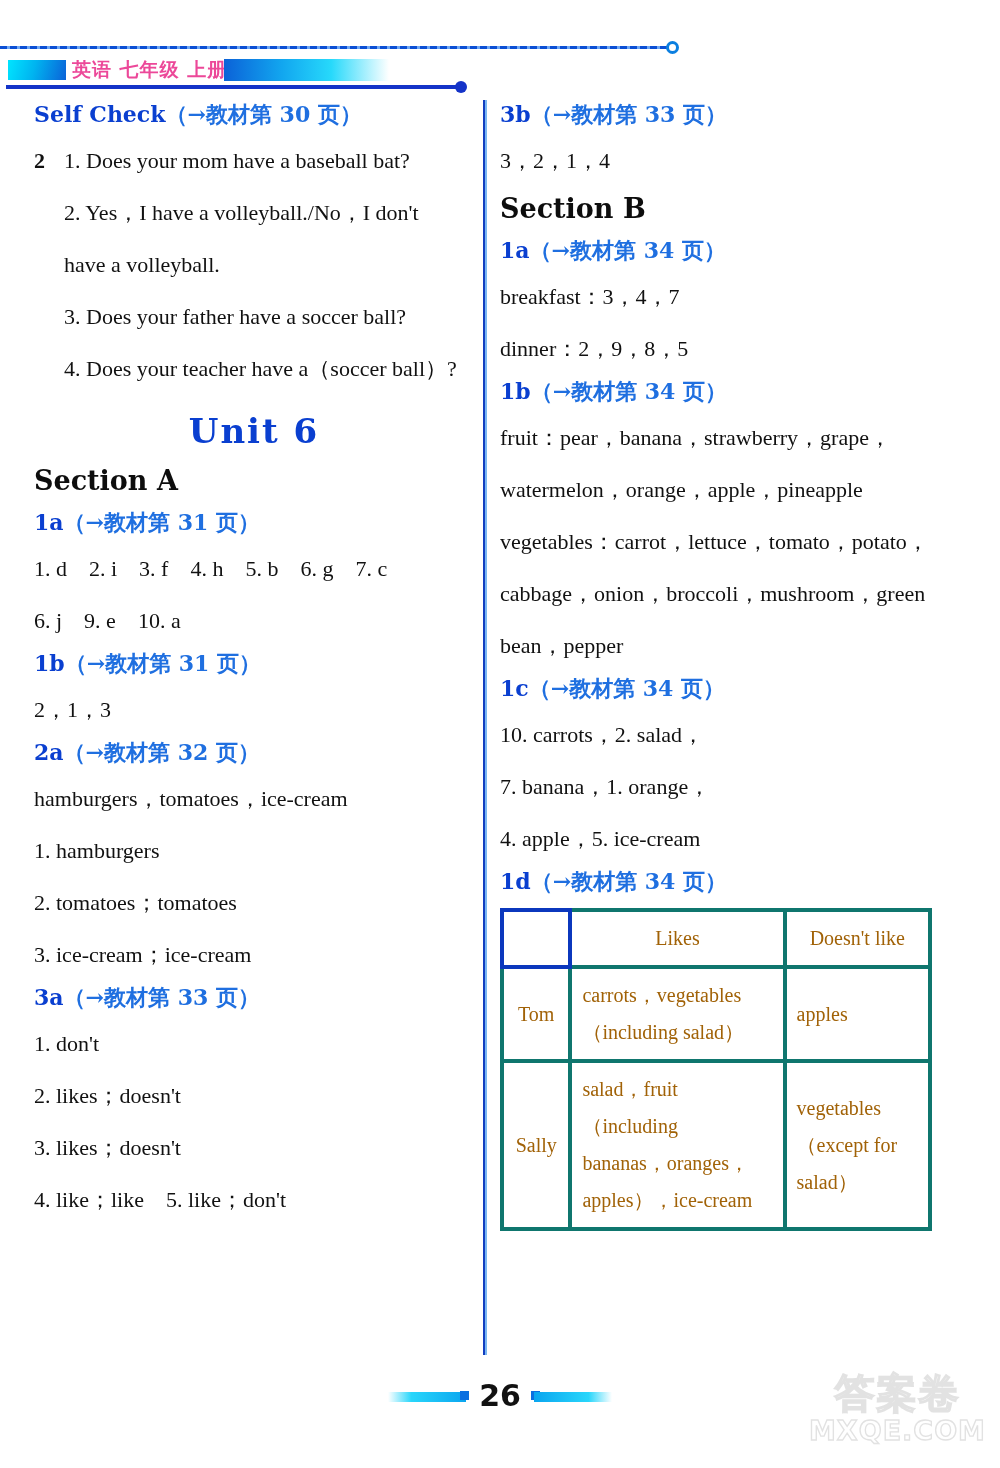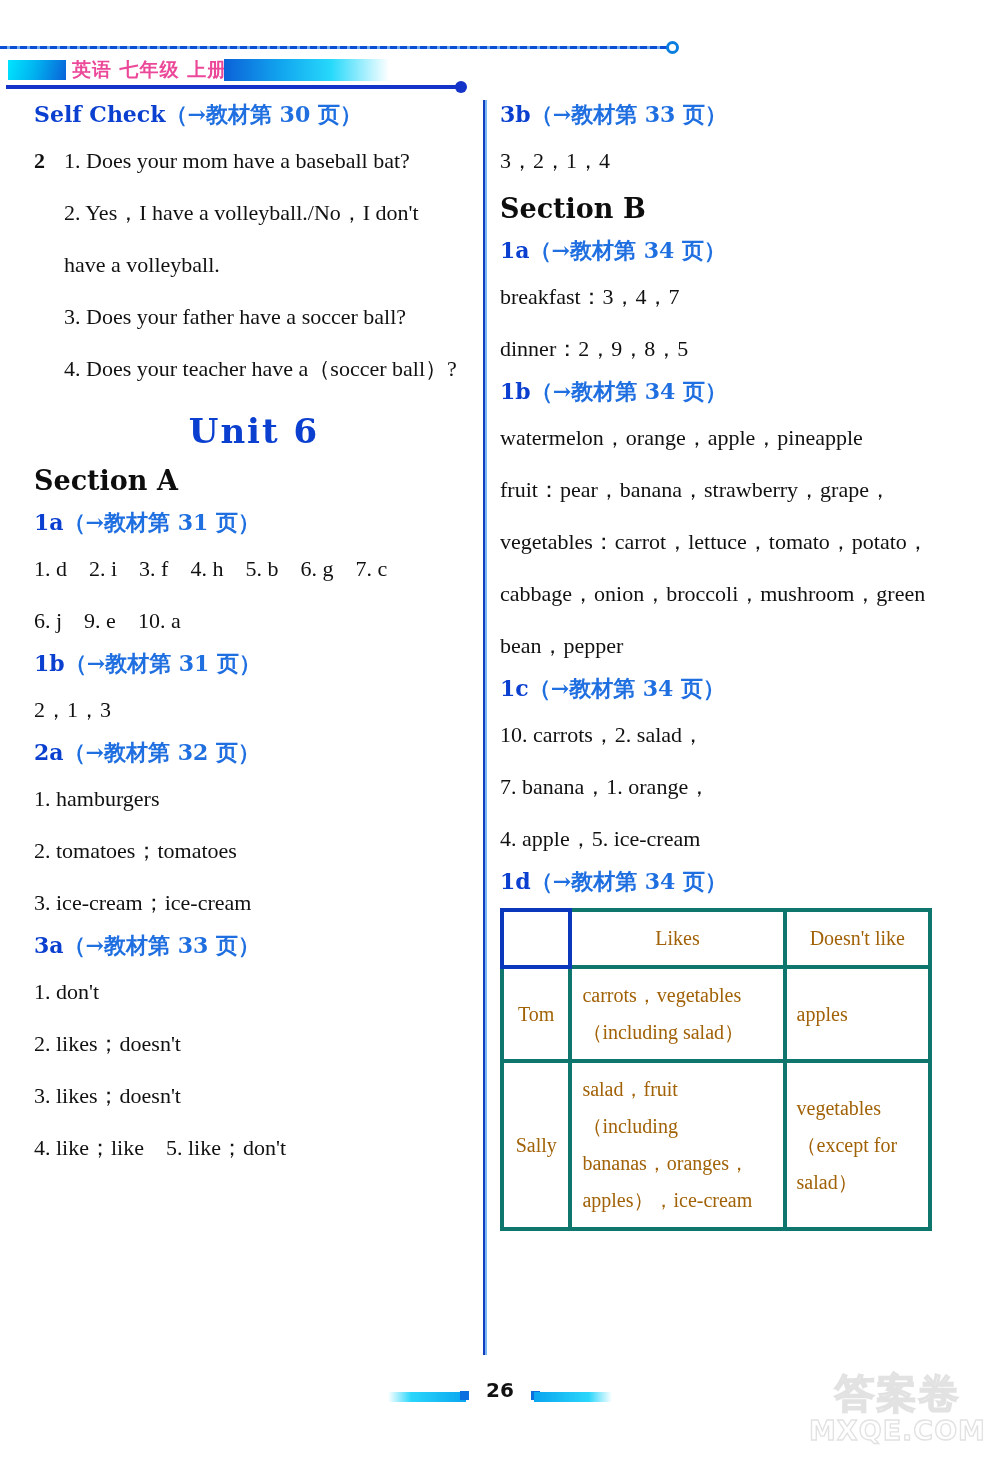--- a/index.html
+++ b/index.html
@@ -96,21 +96,21 @@
   .tbl .c-likes{width:225px;}
   .tbl .c-dis{width:135px;}
   .tbl .hd{text-align:center;}
   .tbl .hd-left{text-align:center;}
 
   
   .footer{position:absolute;left:0;top:1378px;width:1000px;height:60px;}
   .pg{
     position:absolute;left:470px;top:0;width:60px;text-align:center;
     font-family:"DejaVu Sans","Liberation Sans",sans-serif;
-    font-weight:bold;font-size:20px;color:#111;
+    font-weight:bold;font-size:30px;color:#111;
   }
   .flourish{position:absolute;top:14px;height:10px;}
   .fl-l{
     left:388px;width:78px;
     background:linear-gradient(to right,rgba(0,229,255,0) 0%,#29d6fb 30%,#0aa5ef 100%);
   }
   .fl-r{
     left:534px;width:78px;
     background:linear-gradient(to left,rgba(0,229,255,0) 0%,#29d6fb 30%,#0aa5ef 100%);
   }
@@ -176,20 +176,21 @@
   <div class="ans">6. j　9. e　10. a</div>
 
   <div class="ex-head">
     <span>1b</span><span class="cn">（→教材第 31 页）</span>
   </div>
   <div class="ans">2，1，3</div>
 
   <div class="ex-head">
     <span>2a</span><span class="cn">（→教材第 32 页）</span>
   </div>
+  <div class="ans">hamburgers，tomatoes，ice-cream</div>
 
   <div class="ans">1. hamburgers</div>
   <div class="ans">2. tomatoes；tomatoes</div>
   <div class="ans">3. ice-cream；ice-cream</div>
 
   <div class="ex-head">
     <span>3a</span><span class="cn">（→教材第 33 页）</span>
   </div>
   <div class="ans">1. don't</div>
   <div class="ans">2. likes；doesn't</div>
@@ -209,22 +210,22 @@
 
   <div class="ex-head">
     <span>1a</span><span class="cn">（→教材第 34 页）</span>
   </div>
   <div class="ans">breakfast：3，4，7</div>
   <div class="ans">dinner：2，9，8，5</div>
 
   <div class="ex-head">
     <span>1b</span><span class="cn">（→教材第 34 页）</span>
   </div>
+  <div class="ans just">fruit：pear，banana，strawberry，grape，</div>
   <div class="ans">watermelon，orange，apple，pineapple</div>
-  <div class="ans just">fruit：pear，banana，strawberry，grape，</div>
   <div class="ans just">vegetables：carrot，lettuce，tomato，potato，</div>
   <div class="ans just">cabbage，onion，broccoli，mushroom，green</div>
   <div class="ans">bean，pepper</div>
 
   <div class="ex-head">
     <span>1c</span><span class="cn">（→教材第 34 页）</span>
   </div>
   <div class="ans">10. carrots，2. salad，</div>
   <div class="ans">7. banana，1. orange，</div>
   <div class="ans">4. apple，5. ice-cream</div>

